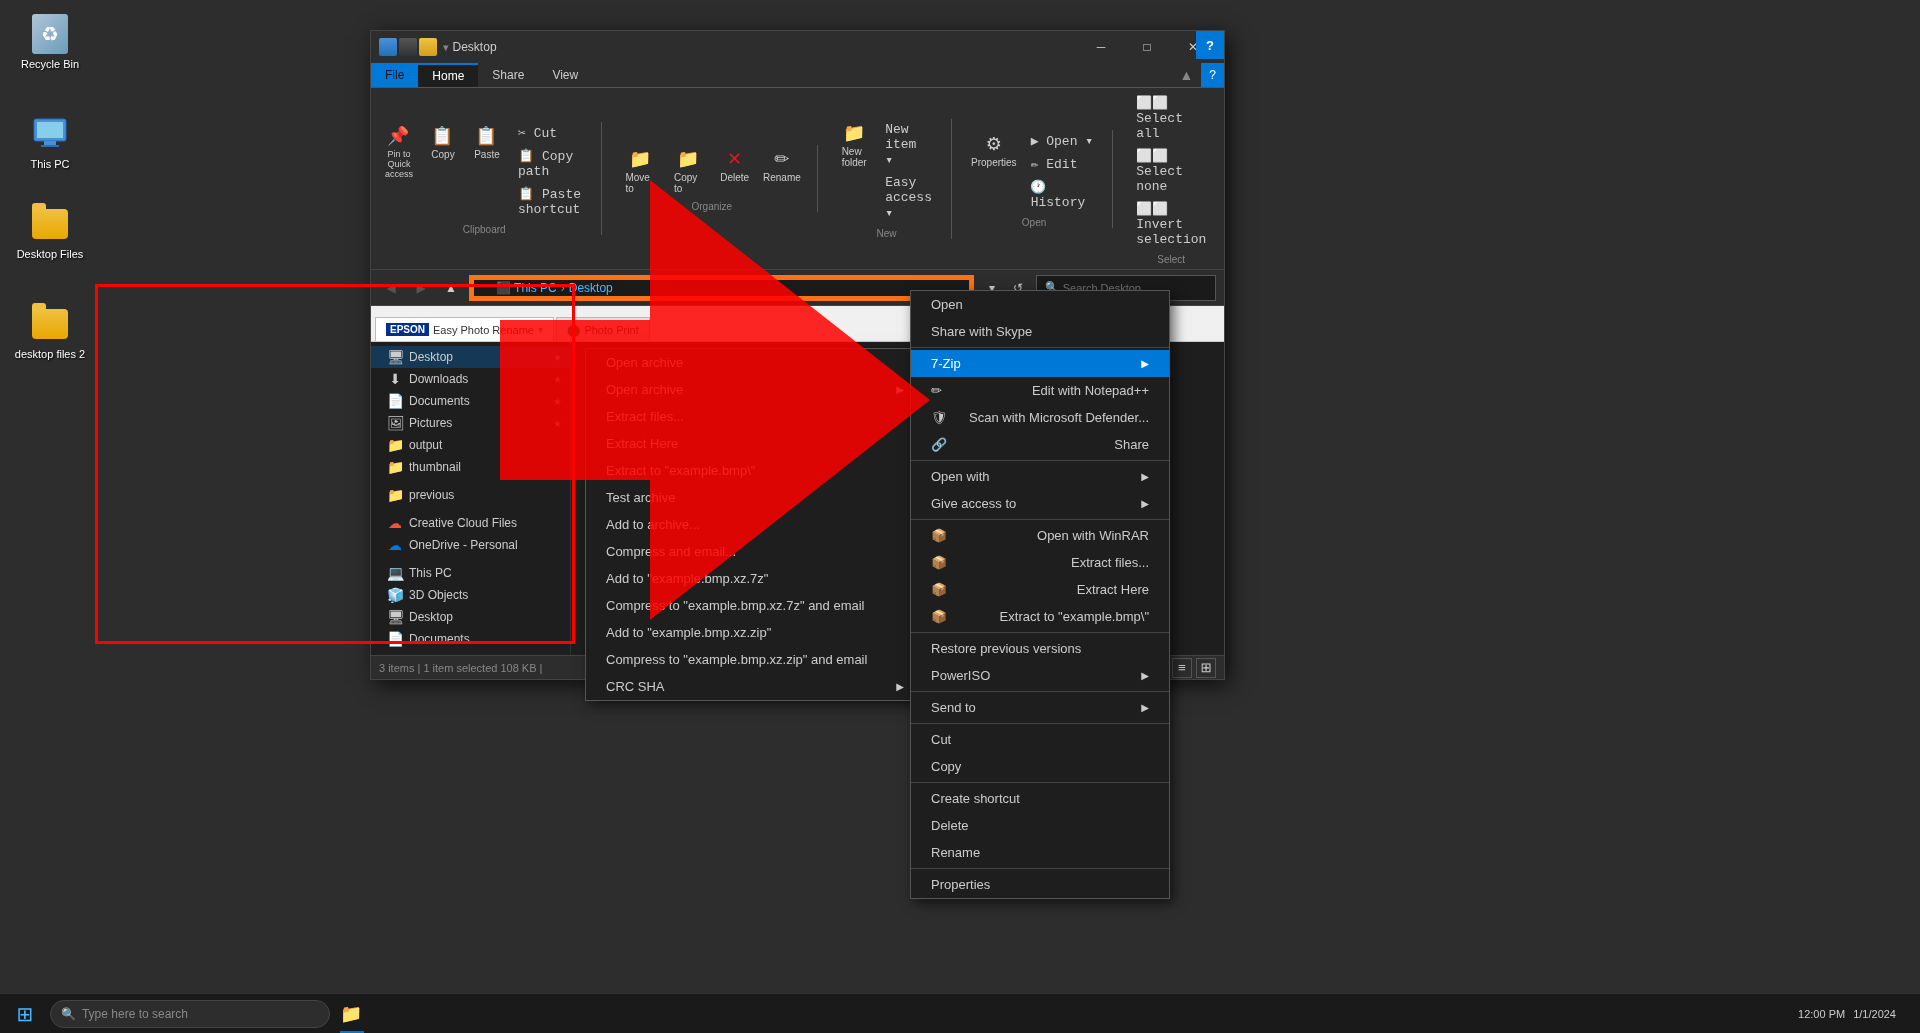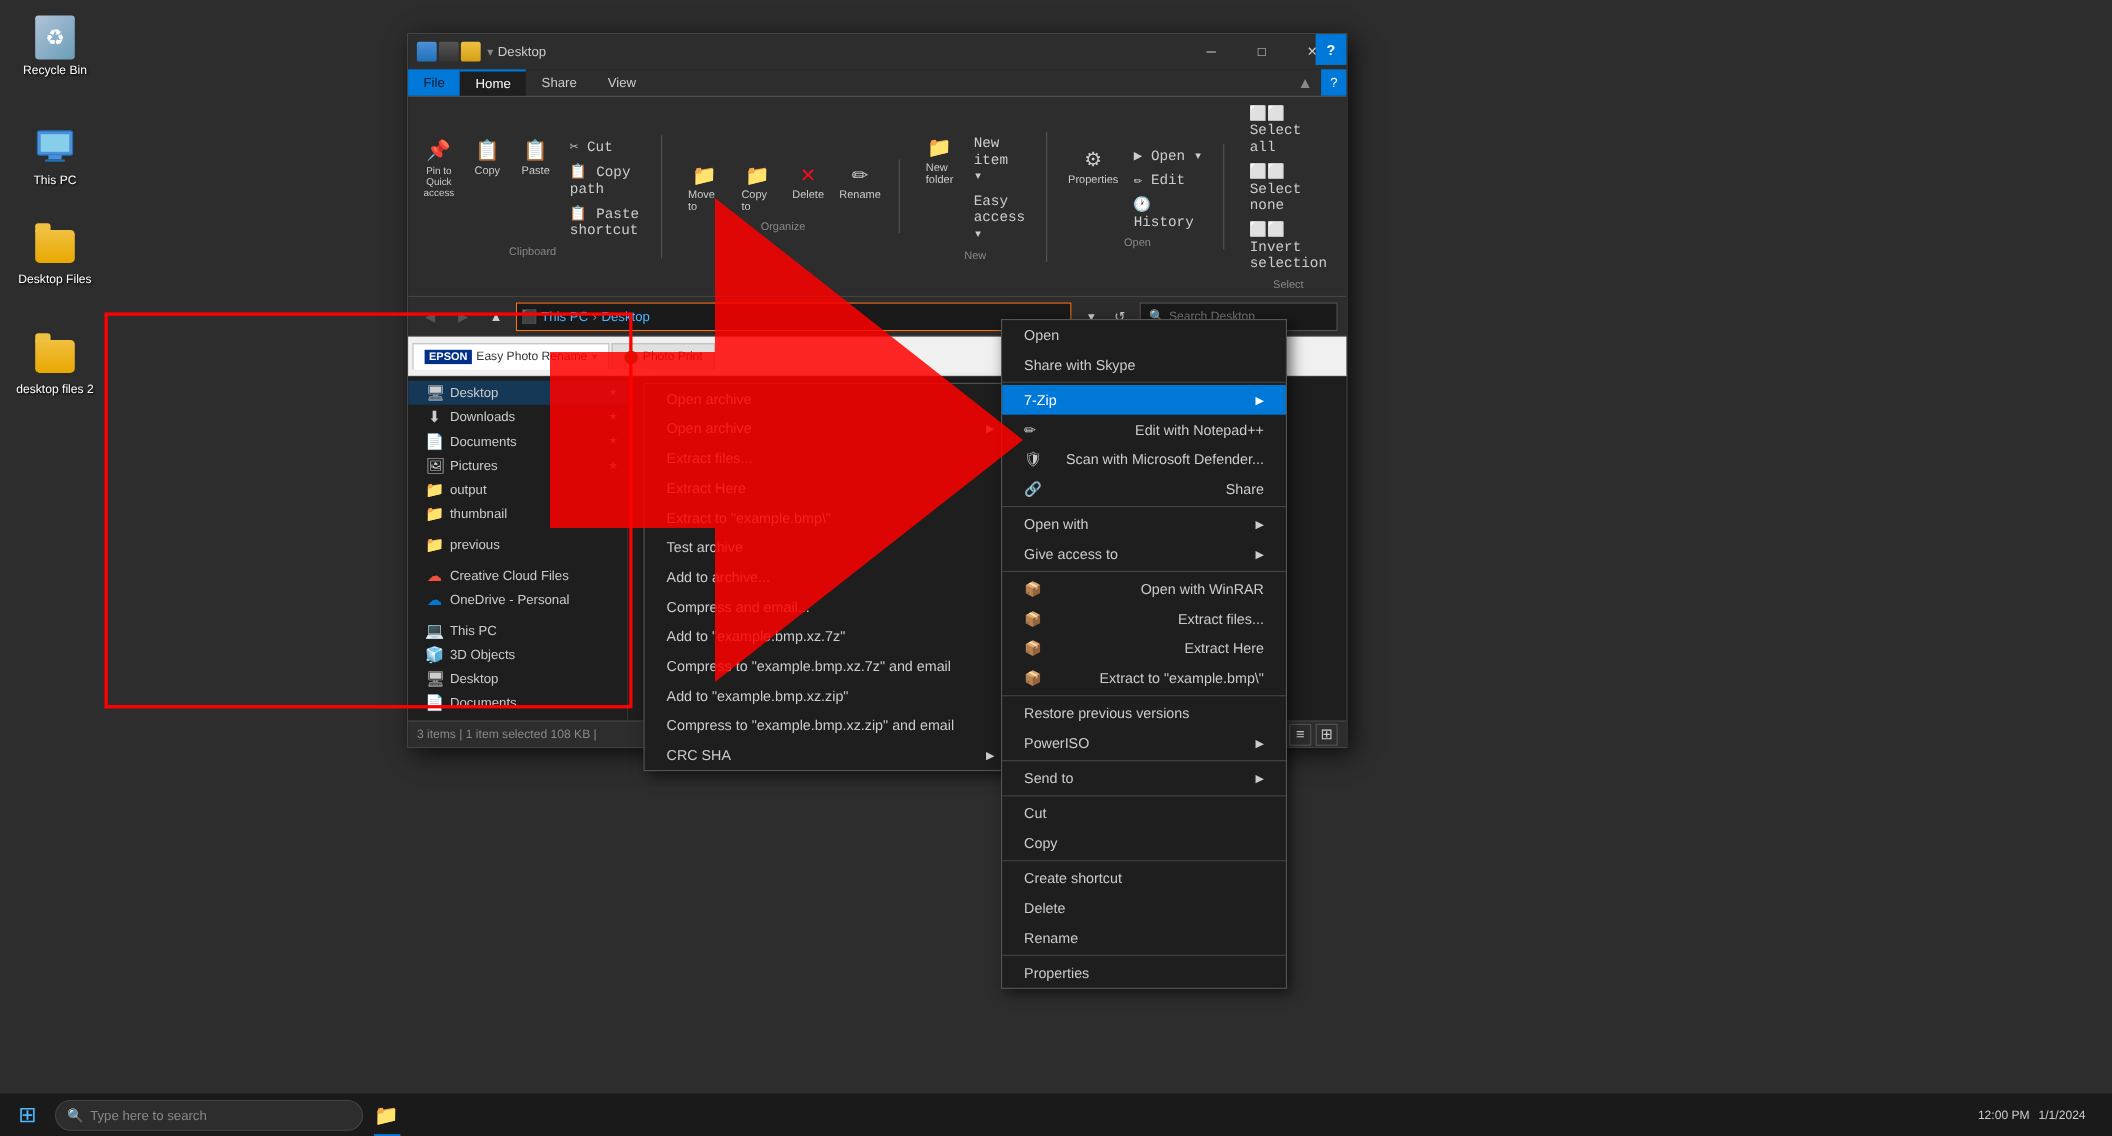--- a/index.html
+++ b/index.html
@@ -250,24 +250,24 @@
       display: flex;
       align-items: center;
       justify-content: center;
       font-size: 12px;
     }
     .nav-btn.disabled { color: #555; cursor: default; }
     .address-path {
       flex: 1;
       height: 26px;
       background: #1a1a1a;
-      border: 1px solid #f97316;
-      display: flex;
-      align-items: center;
-      padding: 0 4px;
+      border: 5px solid #f97316;
+      display: flex;
+      align-items: center;
+      padding: 0 22px;
       color: #ccc;
       font-size: 12px;
       gap: 4px;
       text-align: right;
     }
     .path-separator { color: #888; }
     .path-part { color: #4db8ff; cursor: pointer; }
     .search-box {
       width: 180px;
       height: 26px;
@@ -287,21 +287,21 @@
       width: 100%;
     }
     .search-icon { color: #888; font-size: 11px; }
 
     
     .tab-bar {
       height: 36px;
       background: #f0f0f0;
       border-bottom: 1px solid #ccc;
       display: flex;
-      align-items: center;
+      align-items: flex-end;
       padding: 0 4px;
       gap: 2px;
       flex-shrink: 0;
     }
     .tab-item {
       height: 24px;
       padding: 0 10px;
       background: #e0e0e0;
       border: 1px solid #bbb;
       border-bottom: none;

